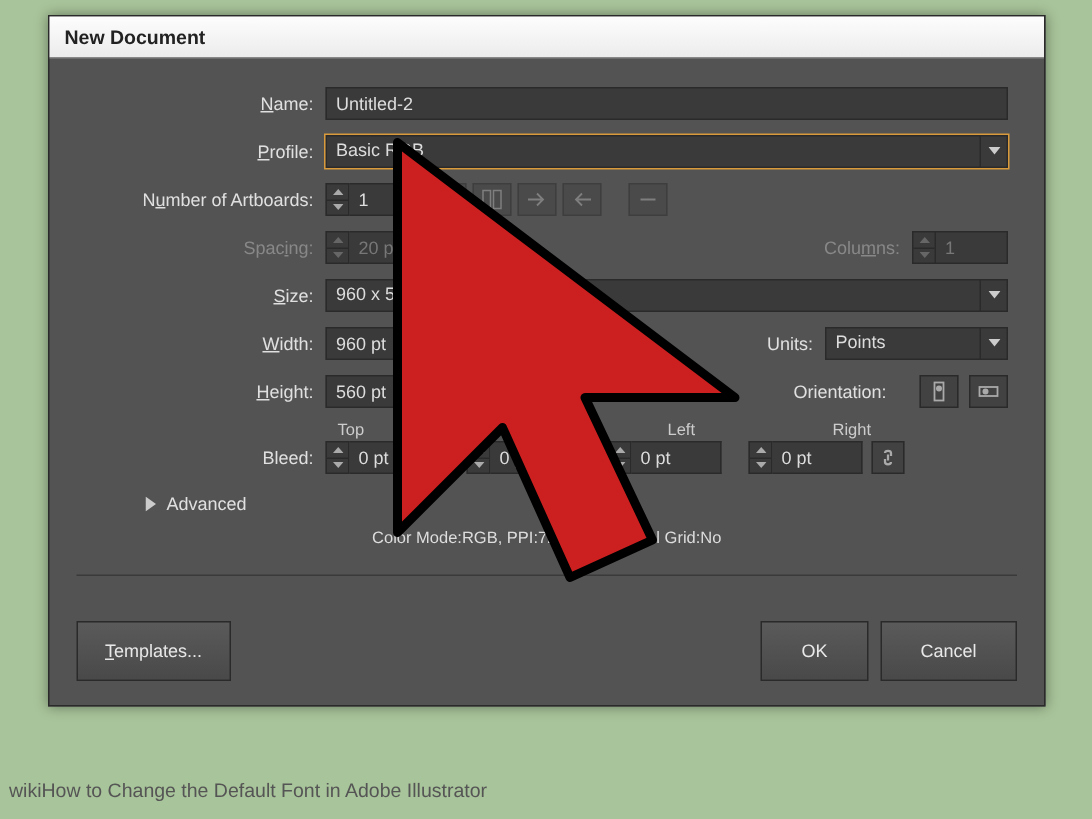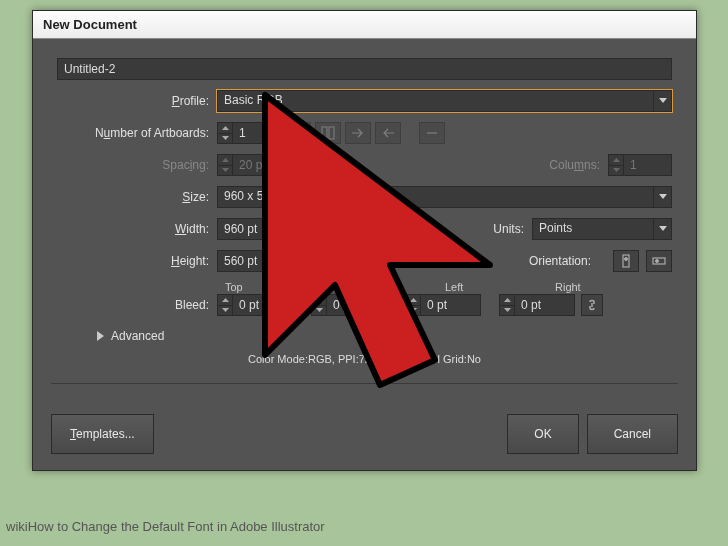--- a/index.html
+++ b/index.html
@@ -196,20 +196,21 @@
 <body>
 
 <div class="dialog">
   <div class="titlebar">
     <span class="titlebar-text">New Document</span>
   </div>
 
   <div class="form-area">
 
     <div class="row">
+      <div class="label"><span class="underline">N</span><span>ame:</span></div>
       <input class="field wide" value="Untitled-2" style="">
     </div>
 
     <div class="row">
       <div class="label"><span class="underline">P</span>rofile:</div>
       <div class="dropdown highlighted" style="flex:1">
         <div class="field">Basic RGB</div>
         <div class="dropdown-btn">
           <svg>
               <path d="M0 0 L8 0 L4 5 Z"></path>
@@ -313,21 +314,21 @@
             </svg>
         </div>
       </div>
     </div>
 
     <div class="row">
       <div class="label"><span class="underline">W</span>idth:</div>
       <input class="field w100" value="960 pt" style="">
       <div style="flex:1"></div>
       <div class="label" style="width:60px">Units:</div>
-      <div class="dropdown" style="width:140px">
+      <div class="dropdown" style="width:122px">
         <div class="field">Points</div>
         <div class="dropdown-btn">
           <svg>
               <path d="M0 0 L8 0 L4 5 Z"></path>
             </svg>
         </div>
       </div>
     </div>
 
     <div class="row">

